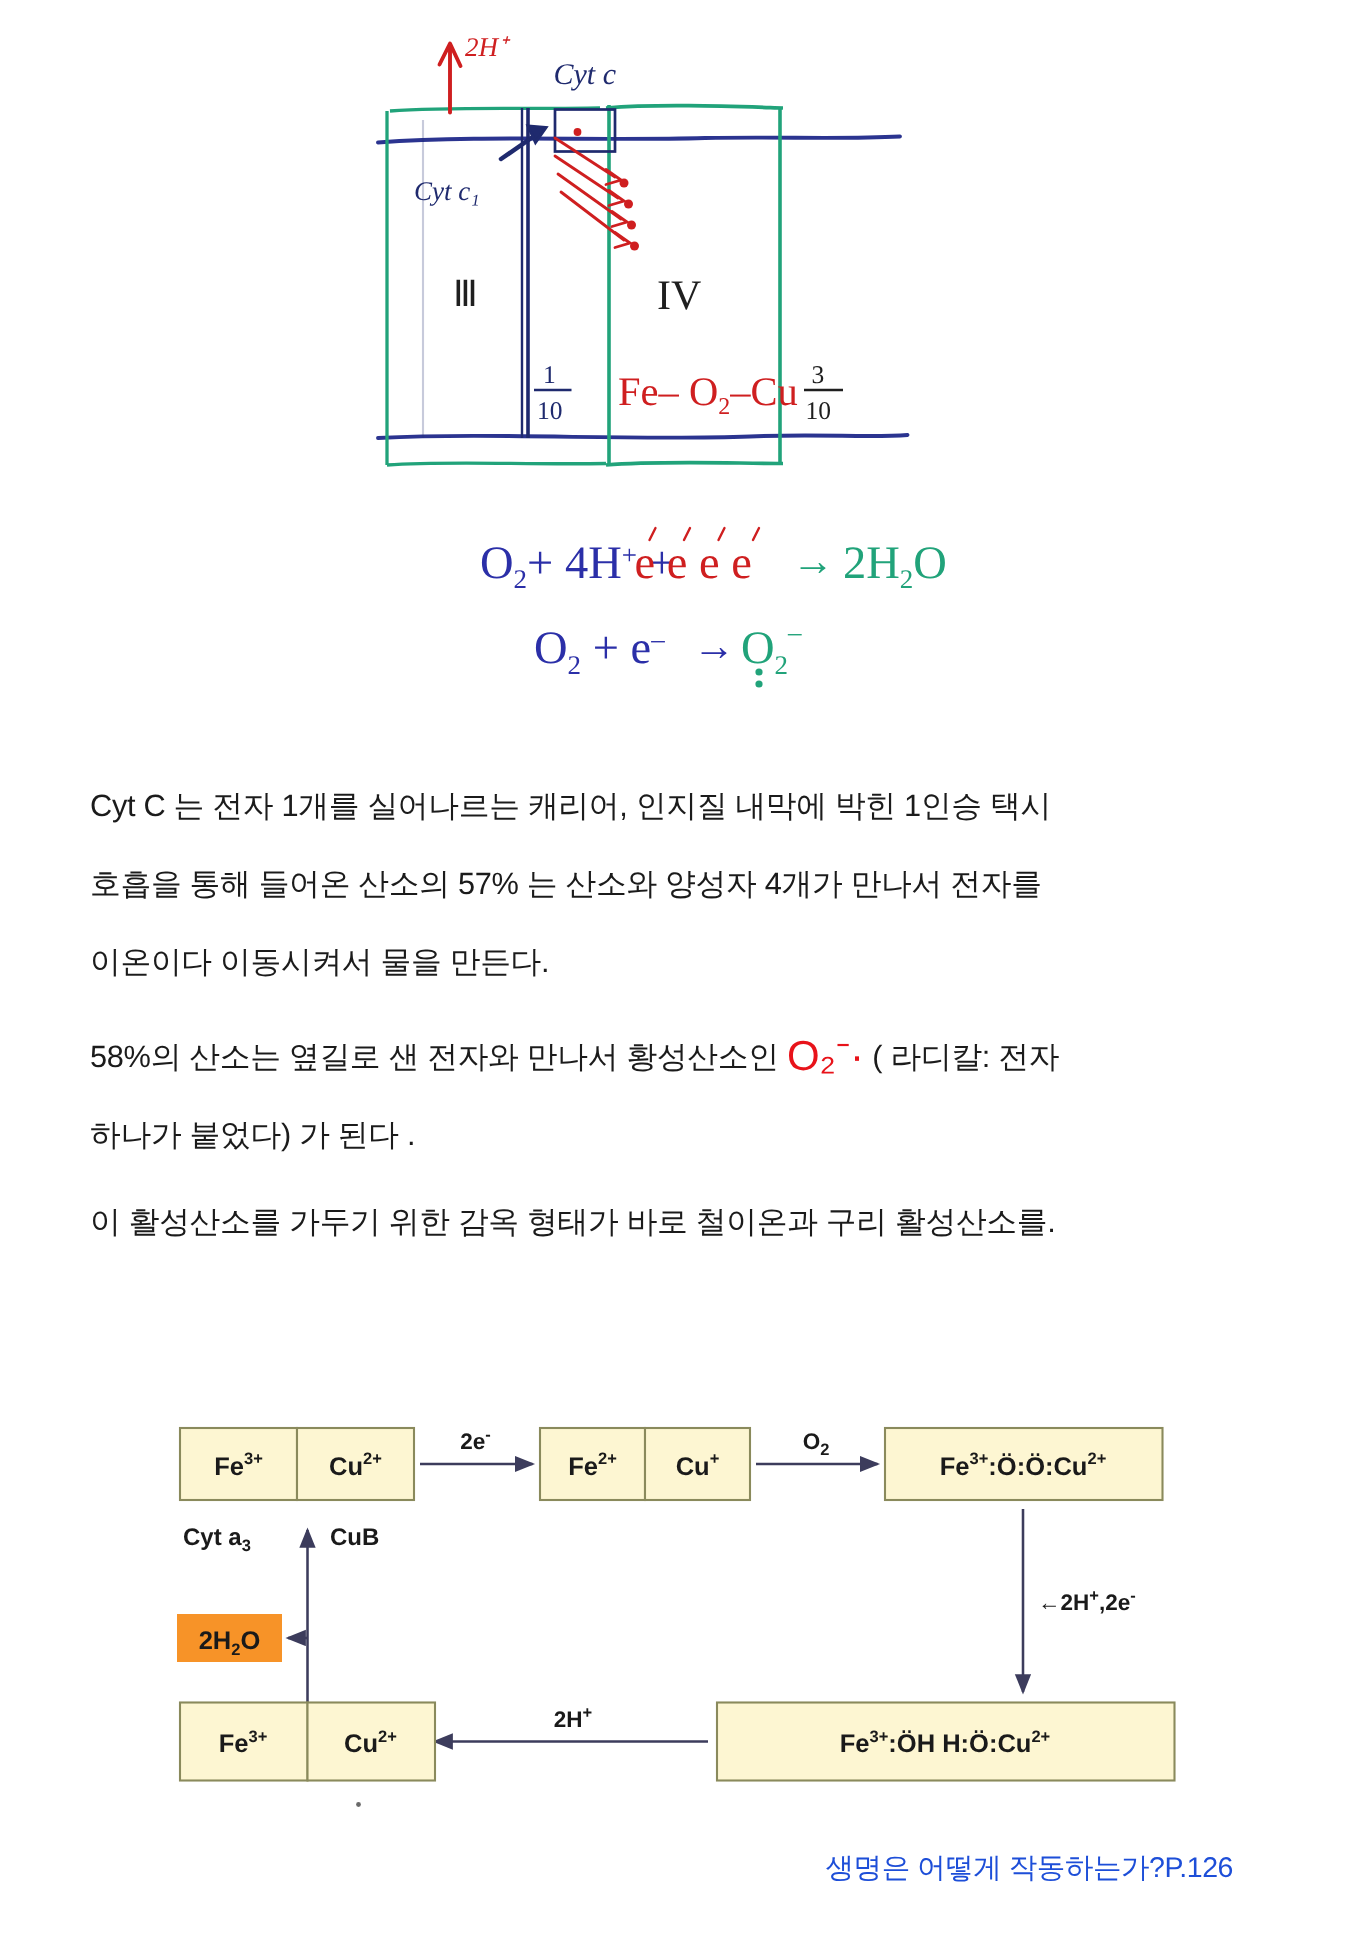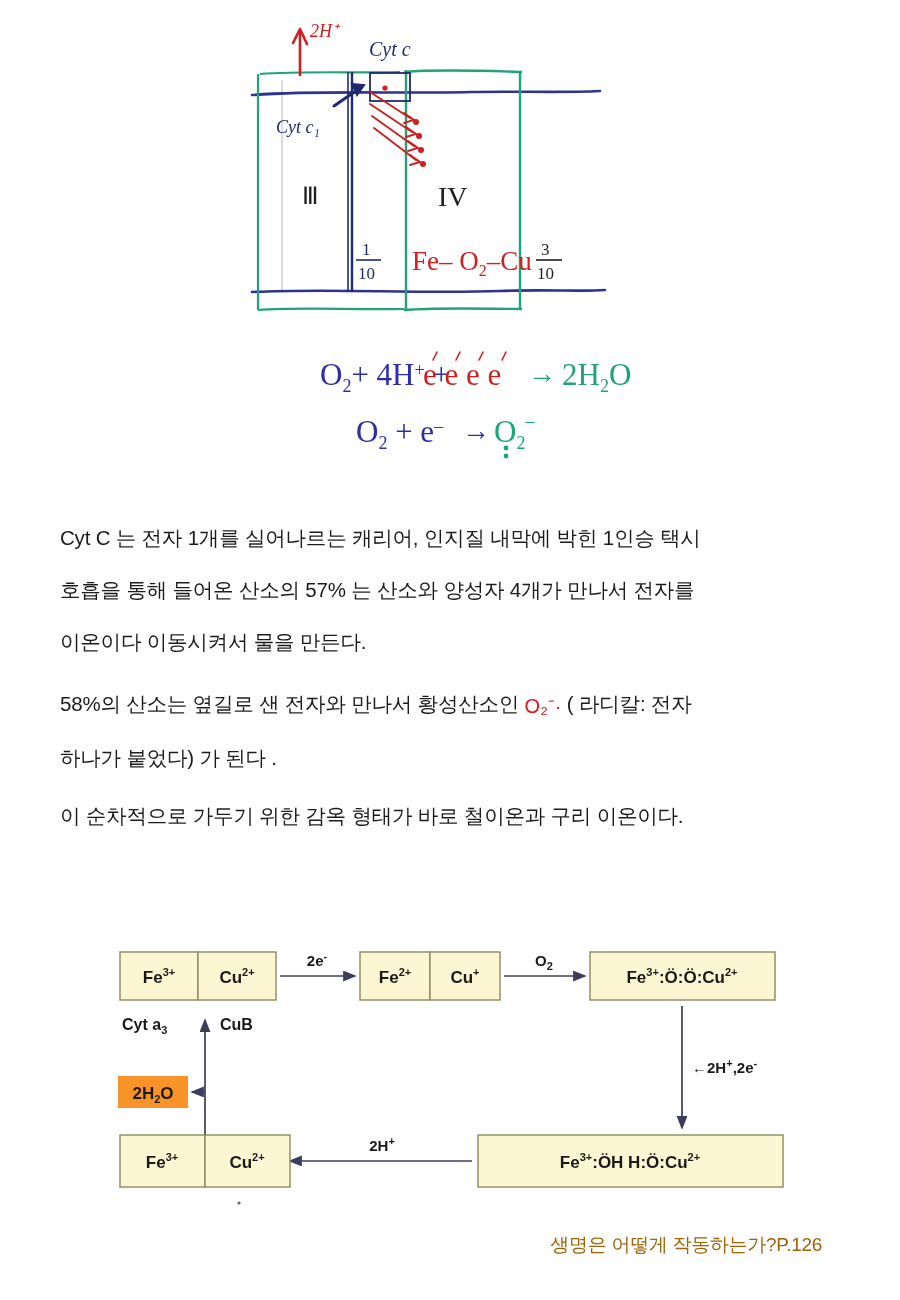--- a/index.html
+++ b/index.html
@@ -37,40 +37,40 @@
     line-height: 52px;
     color: #1b1b1b;
     letter-spacing: -0.2px;
     margin-left: 28px;
   }
   .para + .para {
     margin-top: 4px;
   }
   .radical {
     color: #e8131a;
-    font-size: 20px;
+    font-size: 28px;
     font-weight: 400;
     vertical-align: -2px;
     letter-spacing: 0;
   }
 
   
   .cycle {
     position: absolute;
     left: 0;
     top: 930px;
     width: 900px;
     height: 310px;
   }
   .caption {
     position: absolute;
     right: 78px;
     top: 1232px;
     font-size: 19px;
-    color: #a16207;
+    color: #1d4ed8;
     letter-spacing: -0.3px;
   }
 </style>
 </head>
 <body>
 
 <div class="handdrawn">
   <svg width="900" height="490" viewBox="0 0 900 490" xmlns="http://www.w3.org/2000/svg">
 
     <path d="M252,95 C320,90 400,94 470,92 C520,91 560,93 600,91" stroke="#2b3490" stroke-width="2.6" fill="none" stroke-linecap="round"></path>
@@ -167,21 +167,21 @@
   </div>
   <div class="para" style="margin-top:10px;">
     <div>
       <span>58%의 산소는  옆길로 샌 전자와 만나서 황성산소인</span>
       <span class="radical">O₂⁻·</span>
       <span>( 라디칼: 전자</span>
     </div>
     <div>하나가 붙었다)   가 된다 .</div>
   </div>
   <div class="para" style="margin-top:6px;">
-    <div>이 순차적으로 가두기 위한 감옥 형태가 바로 철이온과 구리 이온이다.</div>
+    <div>이 활성산소를 가두기 위한 감옥 형태가 바로 철이온과 구리 활성산소를.</div>
   </div>
 </div>
 
 <div class="cycle">
   <svg width="900" height="310" viewBox="0 0 900 310" xmlns="http://www.w3.org/2000/svg">
     <defs>
       <marker id="ah" markerWidth="9" markerHeight="9" refX="7" refY="3.2" orient="auto">
         <path d="M0,0 L8,3.2 L0,6.4 z" fill="#3c3c5c"></path>
       </marker>
     </defs>

